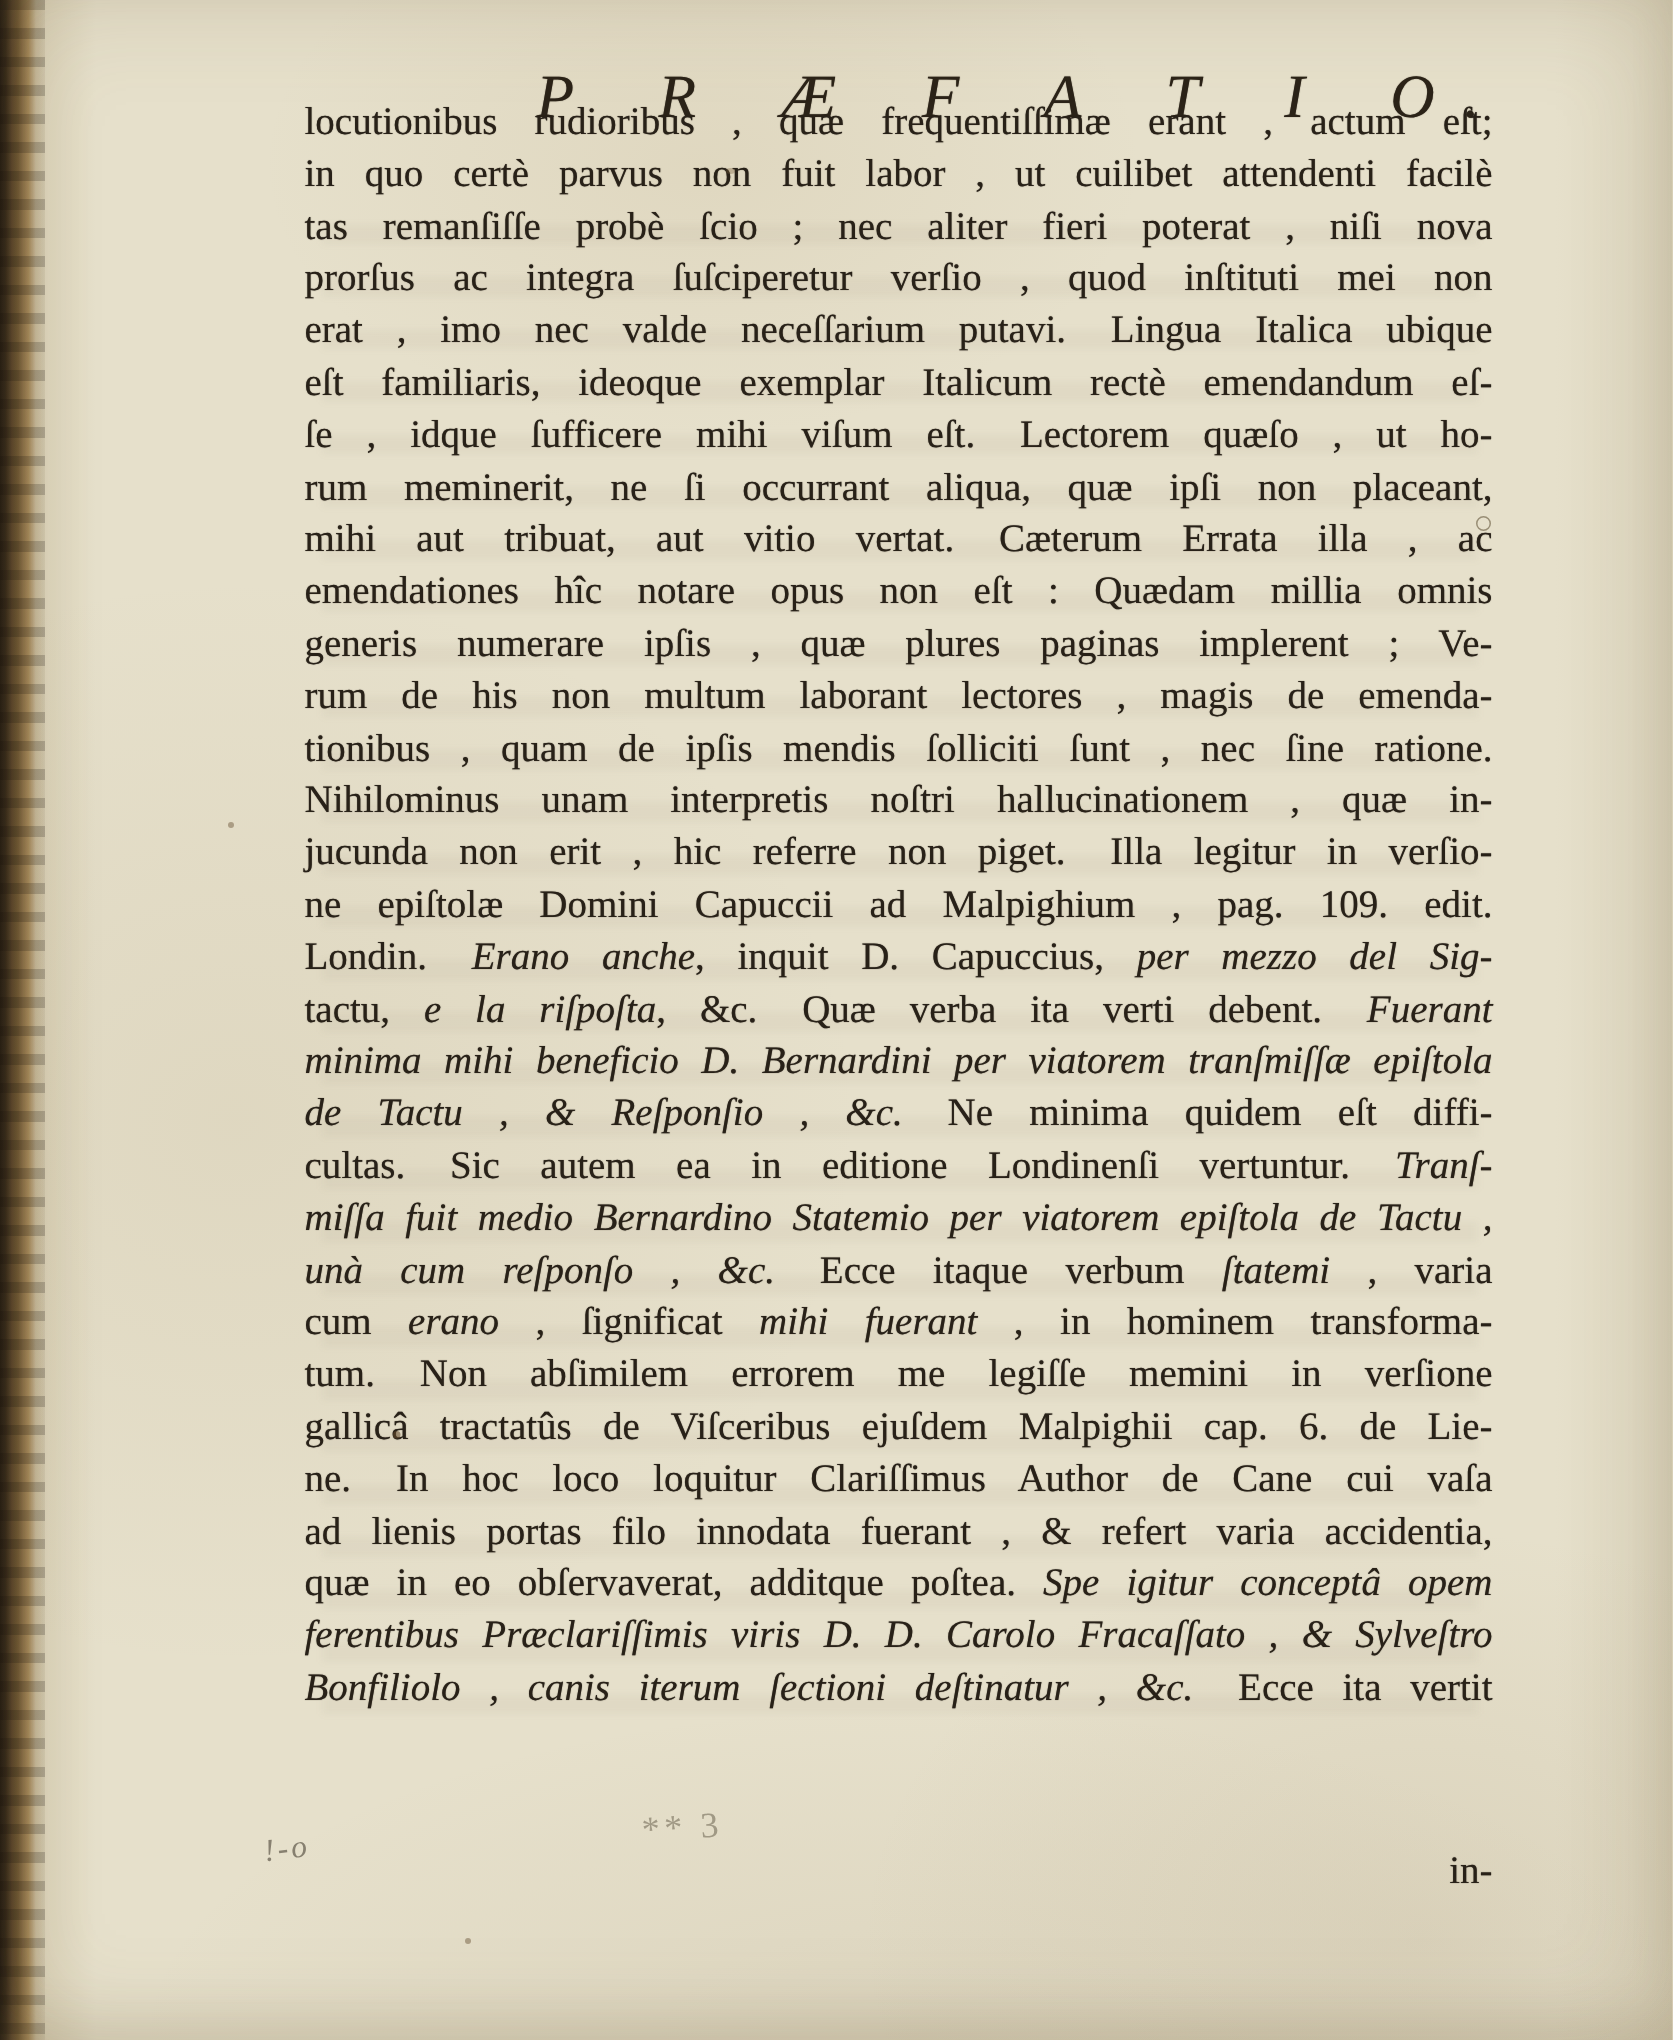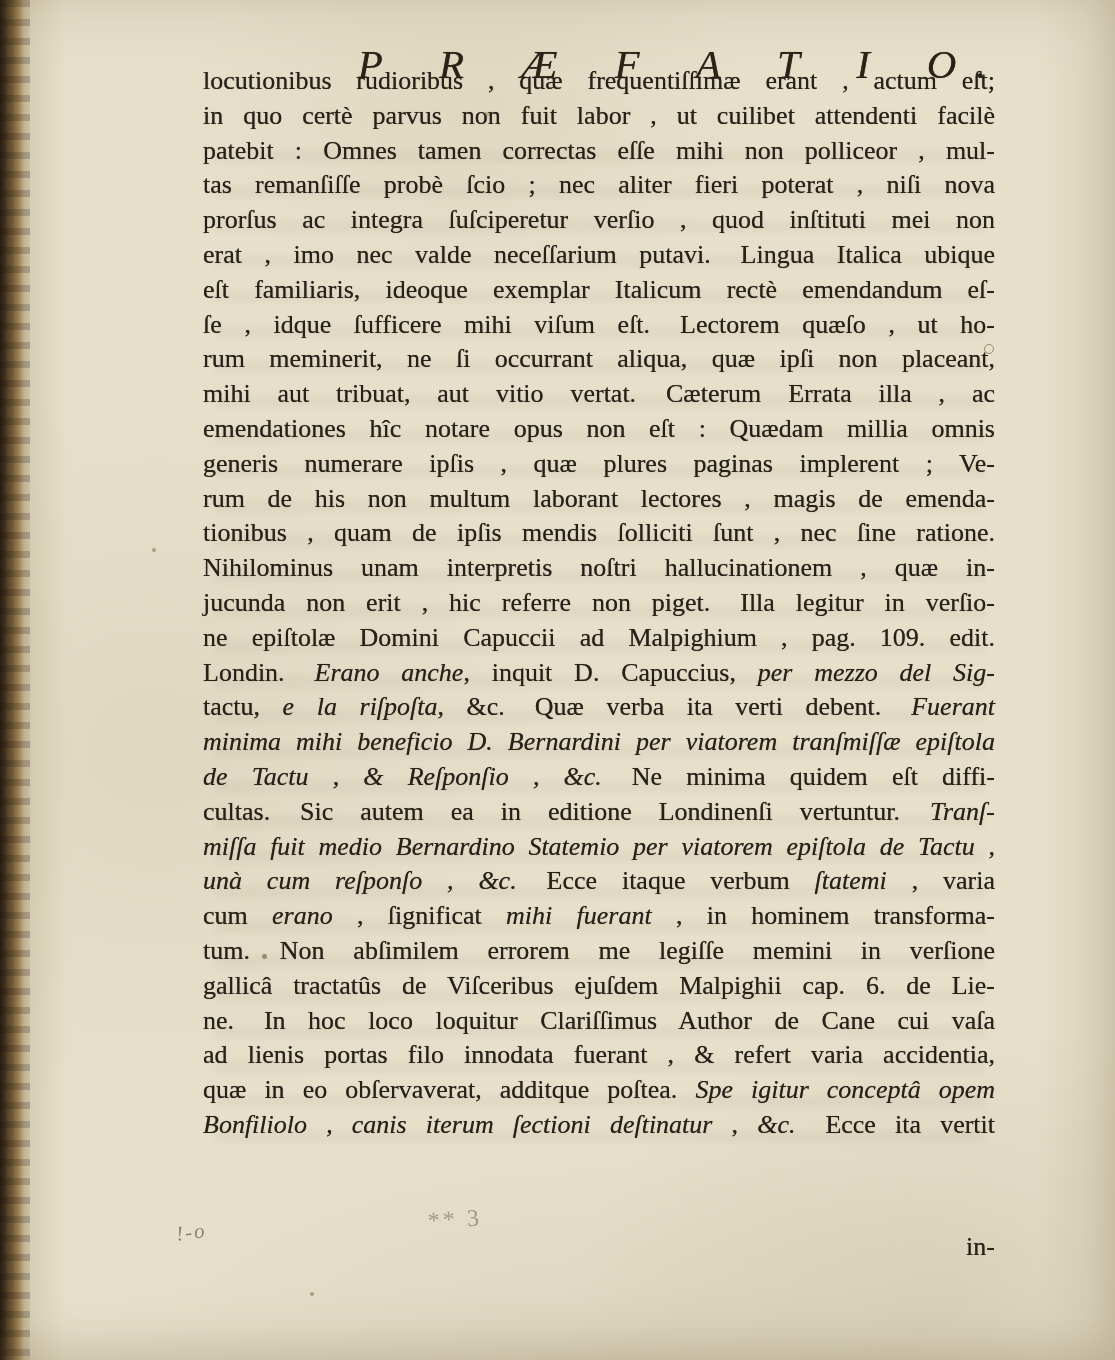--- a/index.html
+++ b/index.html
@@ -77,21 +77,20 @@
 
 <div class="page">
   <div class="show-through"></div>
   <div class="binding-edge"></div>
 
   <div class="header">P R Æ F A T I O.</div>
 
   <div class="text-block">
       <div class="line"><span>locutionibus rudioribus , quæ frequentiſſimæ erant , actum eſt;</span></div>
       <div class="line"><span>in quo certè parvus non fuit labor , ut cuilibet attendenti facilè</span></div>
-      <div class="line"><span>patebit : Omnes tamen correctas eſſe mihi non polliceor , mul-</span></div>
       <div class="line"><span>tas remanſiſſe probè ſcio ; nec aliter fieri poterat , niſi nova</span></div>
       <div class="line"><span>prorſus ac integra ſuſciperetur verſio , quod inſtituti mei non</span></div>
       <div class="line"><span>erat , imo nec valde neceſſarium putavi.</span><span class="gap"></span><span>Lingua Italica ubique</span></div>
       <div class="line"><span>eſt familiaris, ideoque exemplar Italicum rectè emendandum eſ-</span></div>
       <div class="line"><span>ſe , idque ſufficere mihi viſum eſt.</span><span class="gap"></span><span>Lectorem quæſo , ut ho-</span></div>
       <div class="line"><span>rum meminerit, ne ſi occurrant aliqua, quæ ipſi non placeant,</span></div>
       <div class="line"><span>mihi aut tribuat, aut vitio vertat.</span><span class="gap"></span><span>Cæterum Errata illa , ac</span></div>
       <div class="line"><span>emendationes hîc notare opus non eſt : Quædam millia omnis</span></div>
       <div class="line"><span>generis numerare ipſis , quæ plures paginas implerent ; Ve-</span></div>
       <div class="line"><span>rum de his non multum laborant lectores , magis de emenda-</span></div>
@@ -105,20 +104,21 @@
       <div class="line"><span class="it">de Tactu , &amp; Reſponſio , &amp;c.</span><span class="gap"></span><span>Ne minima quidem eſt diffi-</span></div>
       <div class="line"><span>cultas.</span><span class="gap"></span><span>Sic autem ea in editione Londinenſi vertuntur.</span><span class="gap"></span><span class="it">Tranſ-</span></div>
       <div class="line"><span class="it">miſſa fuit medio Bernardino Statemio per viatorem epiſtola de Tactu ,</span></div>
       <div class="line"><span class="it">unà cum reſponſo , &amp;c.</span><span class="gap"></span><span>Ecce itaque verbum </span><span class="it">ſtatemi</span><span> , varia</span></div>
       <div class="line"><span>cum </span><span class="it">erano</span><span> , ſignificat </span><span class="it">mihi fuerant</span><span> , in hominem transforma-</span></div>
       <div class="line"><span>tum.</span><span class="gap"></span><span>Non abſimilem errorem me legiſſe memini in verſione</span></div>
       <div class="line"><span>gallicâ tractatûs de Viſceribus ejuſdem Malpighii cap. 6. de Lie-</span></div>
       <div class="line"><span>ne.</span><span class="gap"></span><span>In hoc loco loquitur Clariſſimus Author de Cane cui vaſa</span></div>
       <div class="line"><span>ad lienis portas filo innodata fuerant , &amp; refert varia accidentia,</span></div>
       <div class="line"><span>quæ in eo obſervaverat, additque poſtea. </span><span class="it">Spe igitur conceptâ opem</span></div>
+      <div class="line"><span class="it">ferentibus Præclariſſimis viris D. D. Carolo Fracaſſato , &amp; Sylveſtro</span></div>
       <div class="line"><span class="it">Bonfiliolo , canis iterum ſectioni deſtinatur , &amp;c.</span><span class="gap"></span><span>Ecce ita vertit</span></div>
     </div>
 
   <div class="sig-mark">** 3</div>
   <div class="stray-mark">!-o</div>
   <div class="catchword">in-</div>
 
   <div class="speck ring" style="left:984px;top:344px;"></div>
   <div class="speck dot1" style="left:262px;top:954px;"></div>
   <div class="speck dot2" style="left:310px;top:1292px;"></div>

